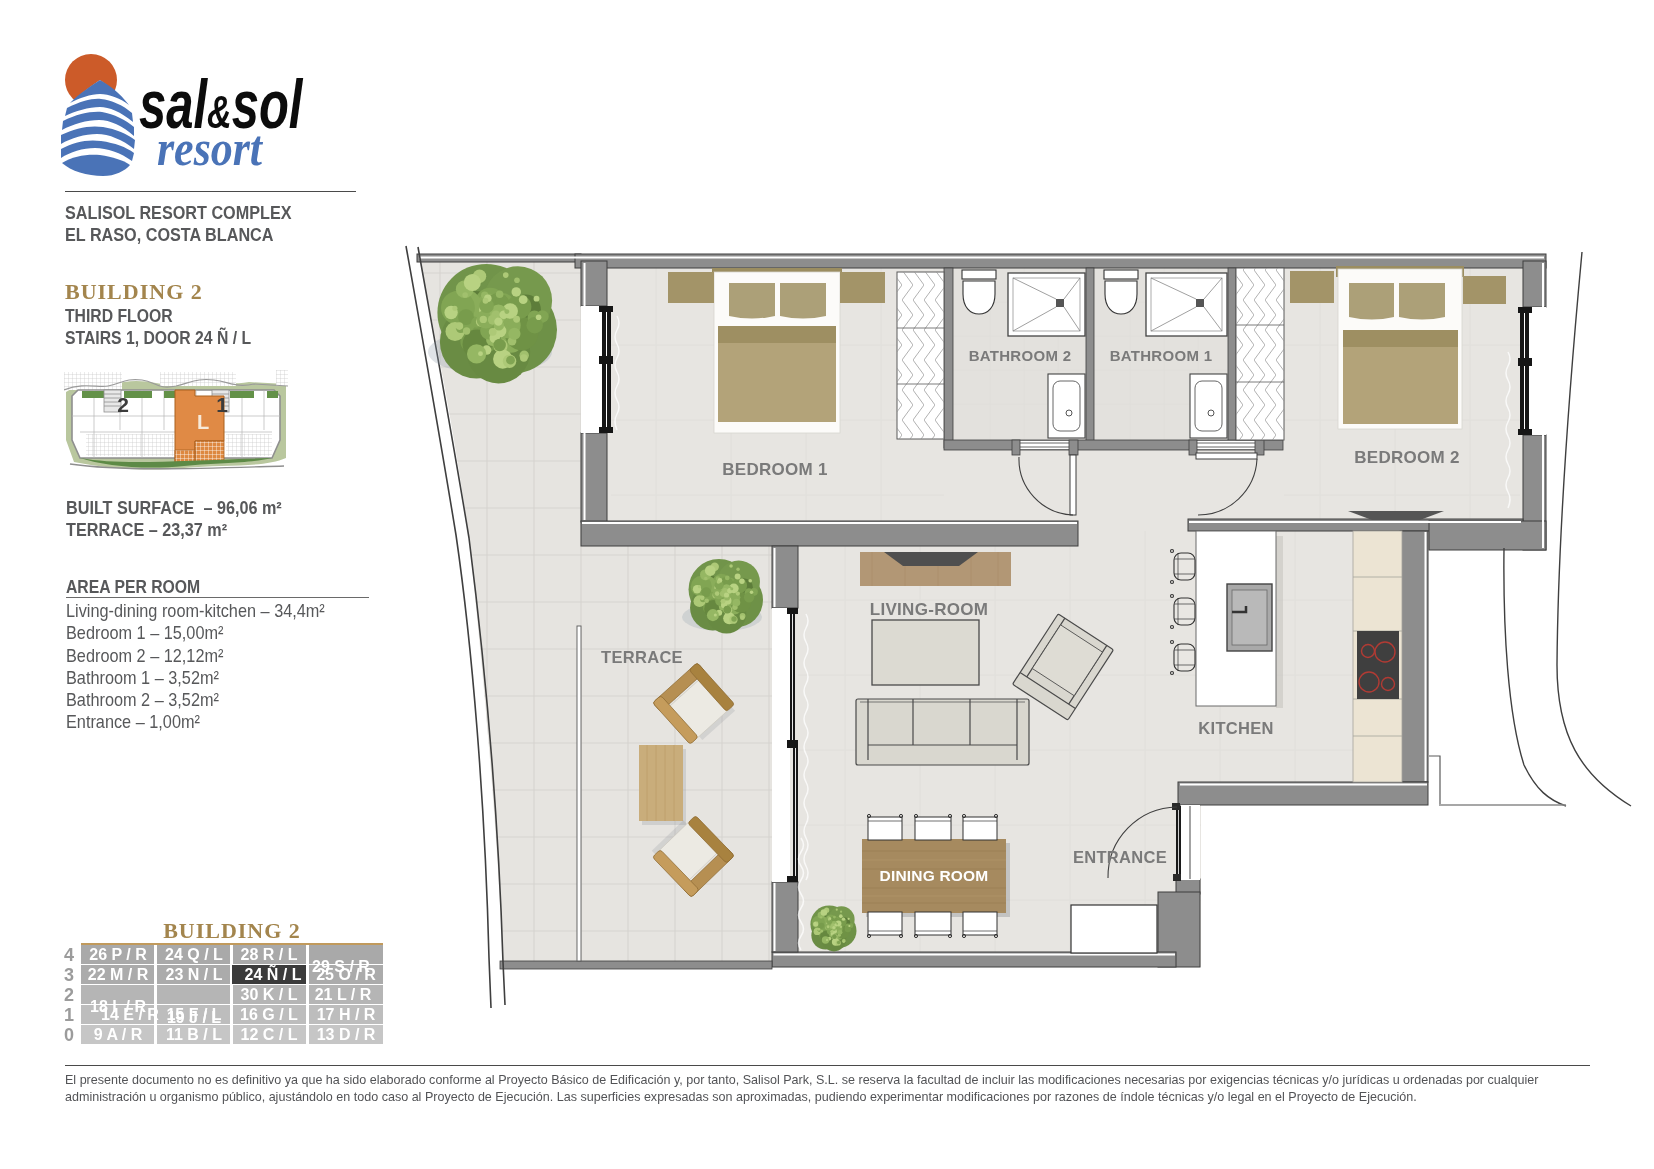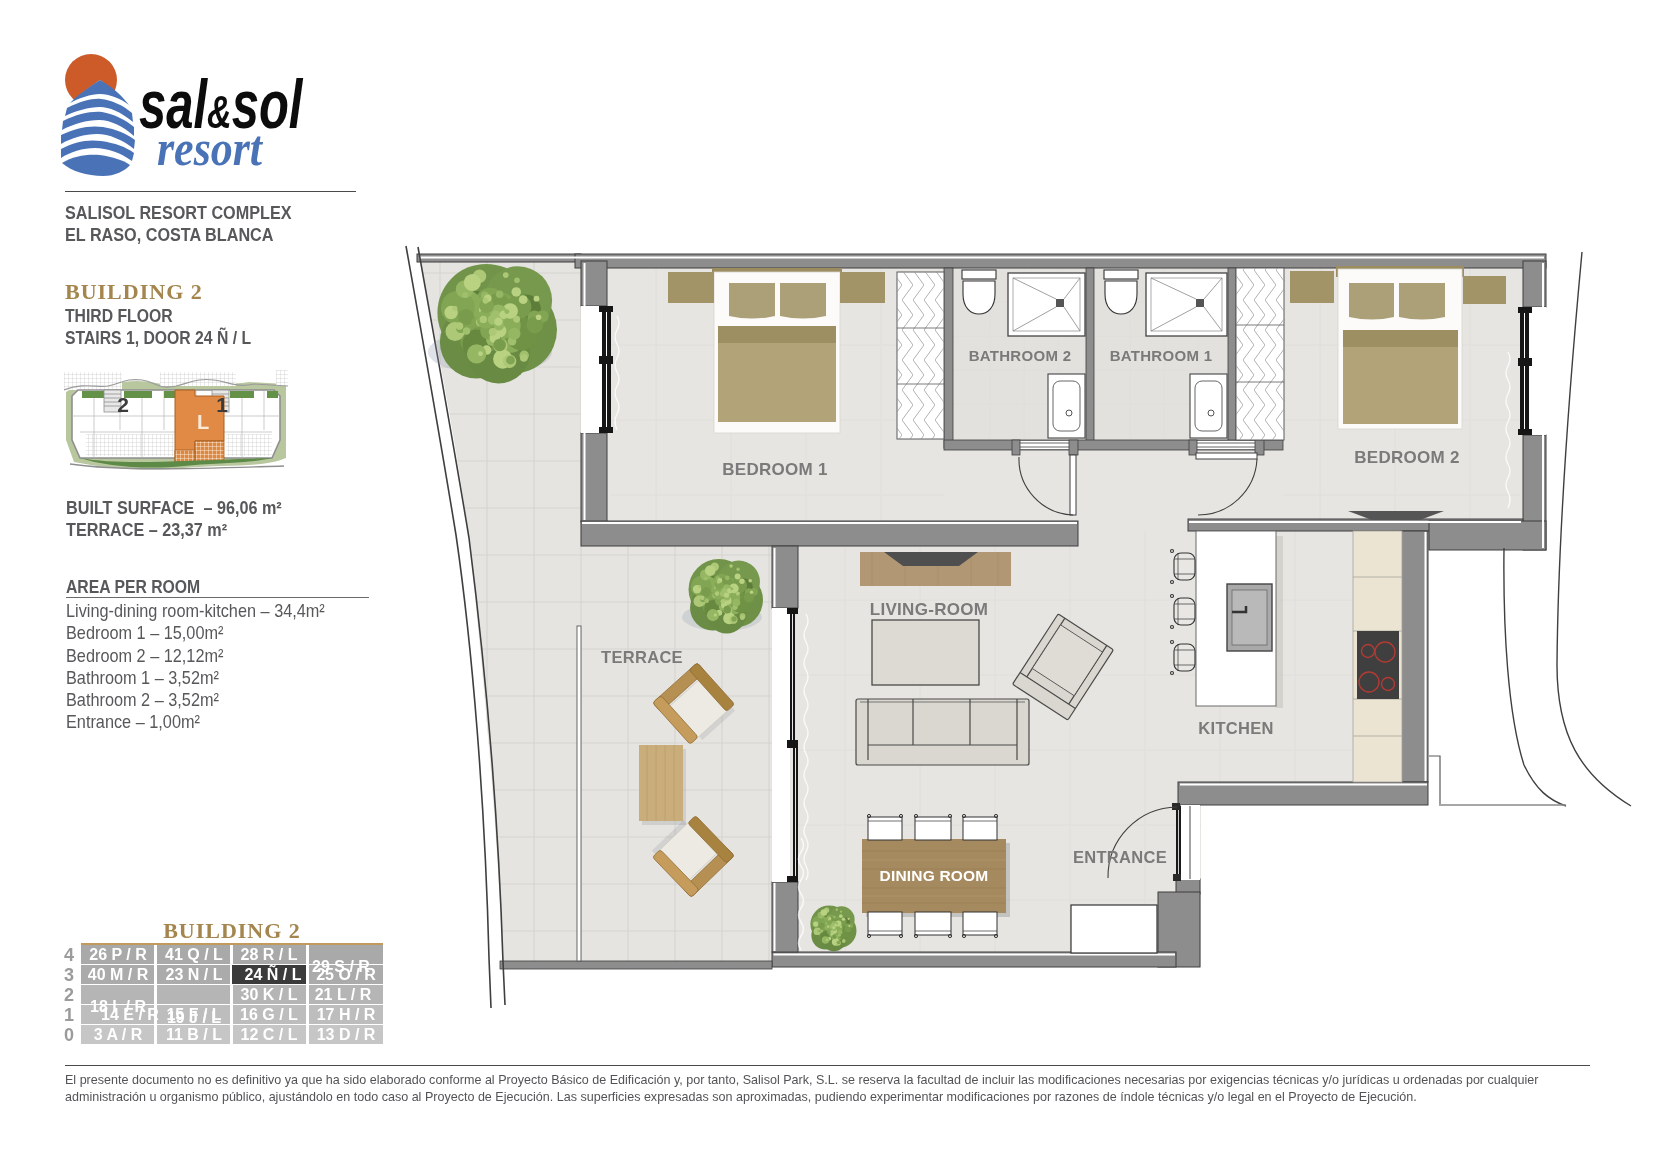--- a/index.html
+++ b/index.html
@@ -126,36 +126,36 @@
   <div class="abs" style="left:73px;top:0;width:3px;height:99px;background:#ffffff;"></div>
   <div class="abs" style="left:149px;top:0;width:3px;height:99px;background:#ffffff;"></div>
   <div class="abs" style="left:225px;top:0;width:3px;height:99px;background:#ffffff;"></div>
 
   <div class="abs" style="left:151px;top:20px;width:74px;height:19px;background:#3b3b3b;"></div>
 
   <div class="abs" style="left:-19px;top:0px;width:14px;font-size:18px;color:#9b9b9b;text-align:center;line-height:20px;">4<br>3<br>2<br>1<br>0</div>
 
   <div class="abs" style="left:0;top:0;width:302px;color:#ffffff;font-size:16px;text-align:center;">
     <div class="abs" style="left:0;top:1px;width:74px;">26 P / R</div>
-        <div class="abs" style="left:76px;top:1px;width:74px;">41 Q / L</div>
+        <div class="abs" style="left:76px;top:1px;width:74px;">24 Q / L</div>
         <div class="abs" style="left:151px;top:1px;width:74px;">28 R / L</div>
         <div class="abs" style="left:228px;top:13px;width:64px;">29 S / R</div>
-    <div class="abs" style="left:0;top:21px;width:74px;">40 M / R</div>
+    <div class="abs" style="left:0;top:21px;width:74px;">22 M / R</div>
         <div class="abs" style="left:76px;top:21px;width:74px;">23 N / L</div>
         <div class="abs" style="left:151px;top:21px;width:82px;">24 Ñ / L</div>
         <div class="abs" style="left:228px;top:21px;width:74px;">25 O / R</div>
     <div class="abs" style="left:0;top:41px;width:74px;margin-top:12px;">18 I&nbsp; / R</div>
         <div class="abs" style="left:76px;top:41px;width:74px;margin-top:23px;">19 J / L</div>
         <div class="abs" style="left:151px;top:41px;width:74px;">30 K / L</div>
         <div class="abs" style="left:228px;top:41px;width:68px;">21 L / R</div>
     <div class="abs" style="left:12px;top:61px;width:74px;">14 E / R</div>
         <div class="abs" style="left:76px;top:61px;width:74px;">15 F / L</div>
         <div class="abs" style="left:151px;top:61px;width:74px;">16 G / L</div>
         <div class="abs" style="left:228px;top:61px;width:74px;">17 H / R</div>
-    <div class="abs" style="left:0;top:81px;width:74px;">3 A / R</div>
+    <div class="abs" style="left:0;top:81px;width:74px;">9 A / R</div>
         <div class="abs" style="left:76px;top:81px;width:74px;">11 B / L</div>
         <div class="abs" style="left:151px;top:81px;width:74px;">12 C / L</div>
         <div class="abs" style="left:228px;top:81px;width:74px;">13 D / R</div>
   </div>
 </div>
 
 <div class="abs" style="left:65px;top:1065px;width:1525px;height:0;border-top:1px solid #4a4a4a;"></div>
 
 <div class="abs" style="left:65px;top:1072px;width:1480px;font-size:12.55px;line-height:16.8px;color:#525356;">El presente documento no es definitivo ya que ha sido elaborado conforme al Proyecto Básico de Edificación y, por tanto, Salisol Park, S.L. se reserva la facultad de incluir las modificaciones necesarias por exigencias técnicas y/o jurídicas u ordenadas por cualquier administración u organismo público, ajustándolo en todo caso al Proyecto de Ejecución. Las superficies expresadas son aproximadas, pudiendo experimentar modificaciones por razones de índole técnicas y/o legal en el Proyecto de Ejecución.</div>
 

